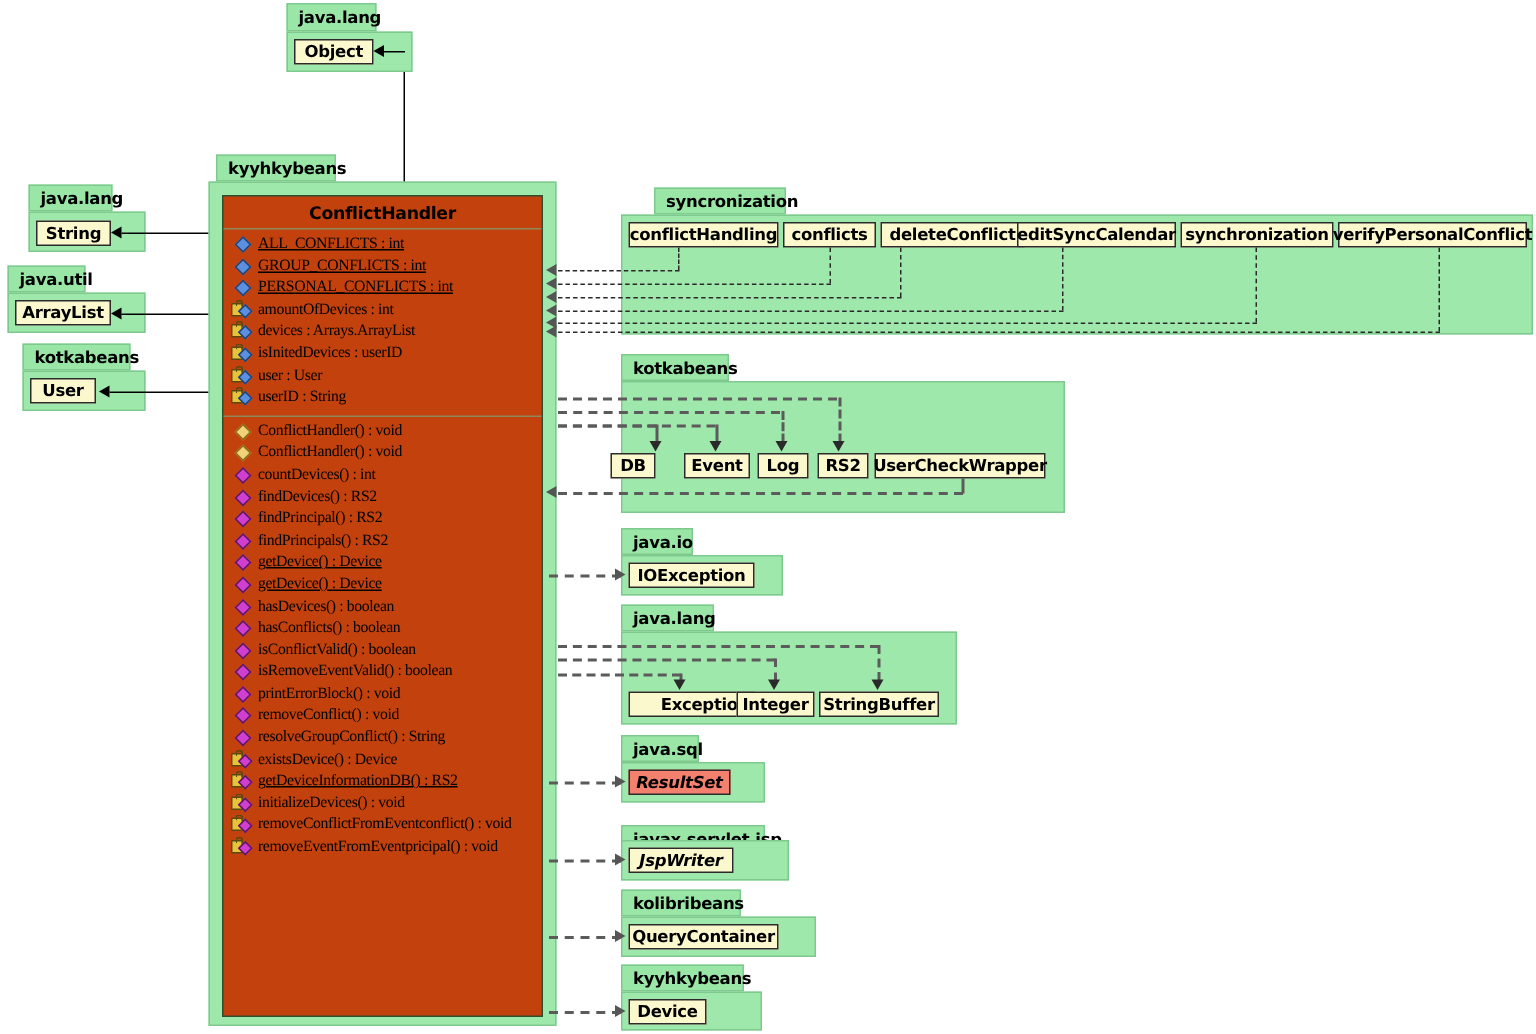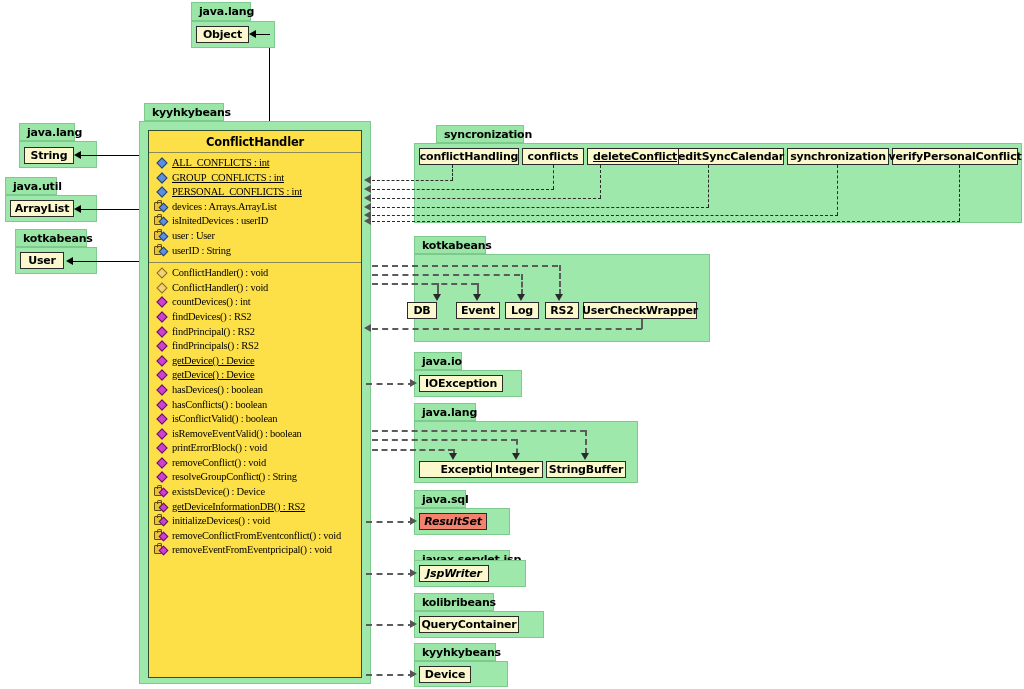--- a/index.html
+++ b/index.html
@@ -52,21 +52,21 @@
     line-height:1;
     white-space:nowrap;
     letter-spacing:-0.2px;
   }
   .cls.iface{ font-style:italic; }
   .cls.redcls{ background:#f4806e; }
 
   
   .bigcls{
     position:absolute;
-    background:#fde047;
+    background:#c2410c;
     border:1px solid #2f4f2f;
     box-sizing:border-box;
   }
   .bigcls .title{
     height:21px;
     border-bottom:1px solid #8a8a5a;
     display:flex;
     align-items:center;
     justify-content:center;
     font-size:11.5px;
@@ -227,20 +227,27 @@
         <span class="ico">
             <span class="dia blue"></span>
           </span>
         <span class="txt u">PERSONAL_CONFLICTS : int</span>
       </div>
       <div class="memrow">
         <span class="ico priv">
             <span class="lock"></span>
             <span class="dia blue"></span>
           </span>
+        <span class="txt">amountOfDevices : int</span>
+      </div>
+      <div class="memrow">
+        <span class="ico priv">
+            <span class="lock"></span>
+            <span class="dia blue"></span>
+          </span>
         <span class="txt">devices : Arrays.ArrayList</span>
       </div>
       <div class="memrow">
         <span class="ico priv">
             <span class="lock"></span>
             <span class="dia blue"></span>
           </span>
         <span class="txt">isInitedDevices : userID</span>
       </div>
       <div class="memrow">
@@ -384,21 +391,21 @@
           </span>
         <span class="txt">removeEventFromEventpricipal() : void</span>
       </div>
     </div>
   </div>
 
   <div class="pkg-tab" style="left:436px;top:125px;width:88px;height:18px;">syncronization</div>
   <div class="pkg-body" style="left:414px;top:143px;width:608px;height:80px;"></div>
   <div class="cls" style="left:419px;top:148px;width:100px;height:17px;">conflictHandling</div>
   <div class="cls" style="left:522px;top:148px;width:62px;height:17px;">conflicts</div>
-  <div class="cls" style="left:587px;top:148px;width:96px;height:17px;text-decoration:underline;">deleteConflict</div>
+  <div class="cls" style="left:587px;top:148px;width:96px;height:17px;">deleteConflict</div>
   <div class="cls" style="left:678px;top:148px;width:106px;height:17px;">editSyncCalendar</div>
   <div class="cls" style="left:787px;top:148px;width:102px;height:17px;">synchronization</div>
   <div class="cls" style="left:892px;top:148px;width:126px;height:17px;">verifyPersonalConflict</div>
 
   <div class="dln thin-v" style="left:452px;top:165px;height:15px;"></div>
   <div class="dln thin-h" style="left:372px;top:180px;width:81px;"></div>
 
   <div class="dln thin-v" style="left:553px;top:165px;height:24px;"></div>
   <div class="dln thin-h" style="left:372px;top:189px;width:182px;"></div>
 

